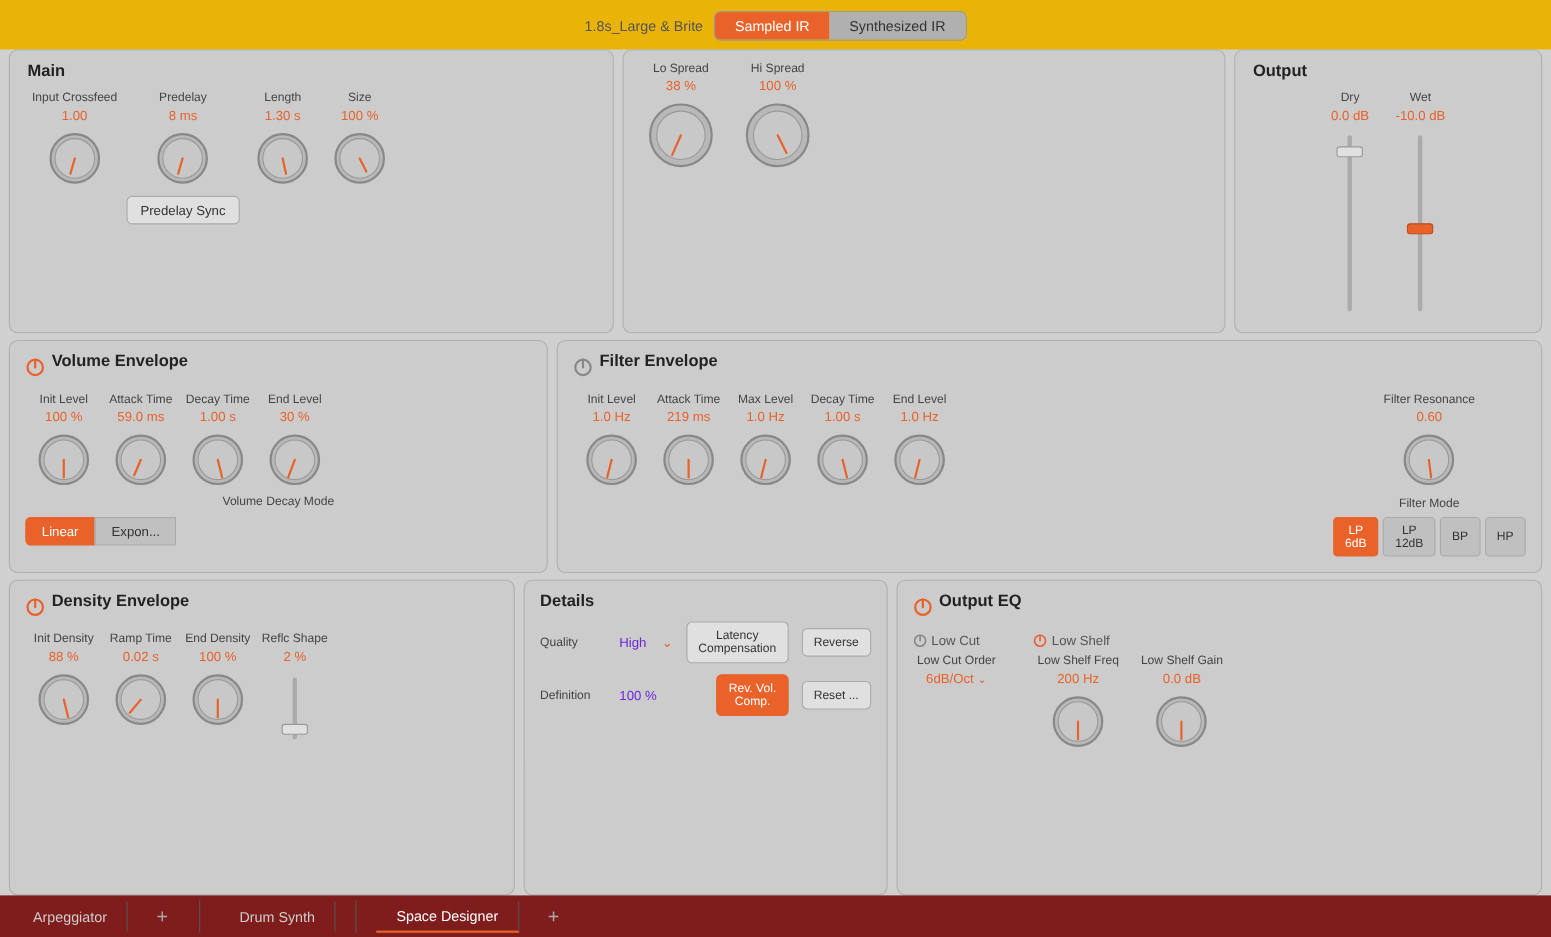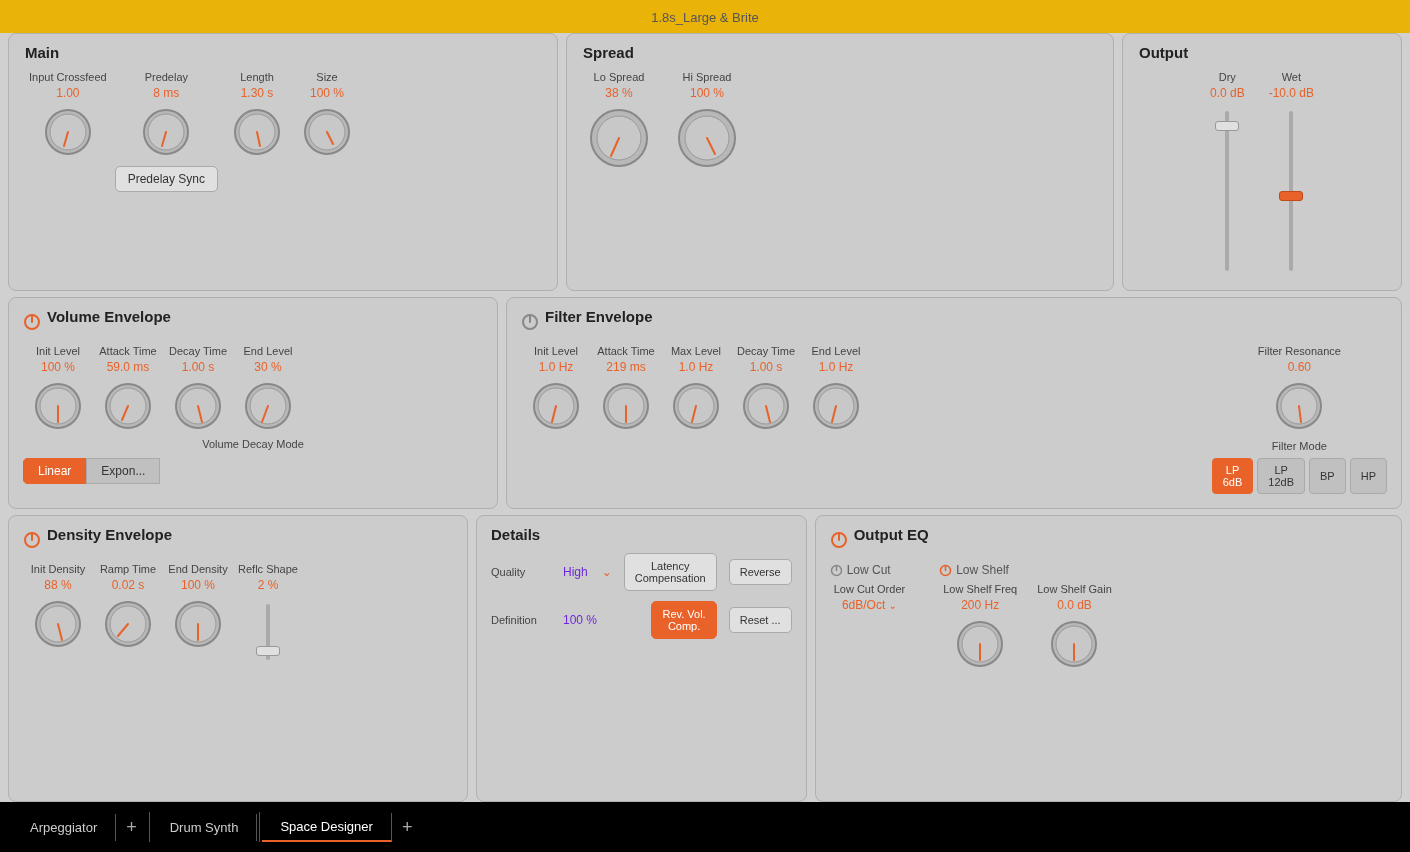--- a/index.html
+++ b/index.html
@@ -178,26 +178,26 @@
     .panel-output-eq {
       background: #cccccc;
       border: 1px solid #b0b0b0;
       border-radius: 8px;
       padding: 10px 14px 14px 14px;
       flex: 1;
     }
 
     
     .taskbar {
-      height: 50px;
-      background: #000000;
+      height: 38px;
+      background: #7f1d1d;
       display: flex;
       align-items: center;
       padding: 0 12px;
-      gap: 0;
+      gap: 16px;
       margin-top: auto;
     }
     .taskbar-item {
       color: #ccc;
       font-size: 13px;
       padding: 6px 18px;
       cursor: pointer;
       border-right: 1px solid #555;
     }
     .taskbar-item.active {
@@ -318,20 +318,24 @@
       gap: 4px;
     }
   </style>
 </head>
 <body>
 
 <div class="main-container">
 
   <div class="top-bar">
     <span class="preset-name">1.8s_Large &amp; Brite</span>
+    <div class="btn-group">
+      <button class="btn-active">Sampled IR</button>
+      <button class="btn-inactive">Synthesized IR</button>
+    </div>
   </div>
 
   <div class="panels-row1">
 
     <div class="panel-main">
       <div class="section-title">Main</div>
       <div class="knob-group">
 
         <div class="knob-item">
           <div class="knob-label">Input Crossfeed</div>
@@ -370,21 +374,20 @@
           <svg class="knob-svg" viewBox="0 0 52 52">
             <circle cx="26" cy="26" r="22" fill="#b8b8b8" stroke="#888" stroke-width="2"></circle>
             <circle cx="26" cy="26" r="18" fill="#c8c8c8" stroke="#999" stroke-width="1"></circle>
             <line x1="26" y1="26" x2="32" y2="38" stroke="#e8622a" stroke-width="2" stroke-linecap="round"></line>
           </svg>
         </div>
       </div>
     </div>
 
     <div class="panel-spread">
-      <div class="section-title">Spread</div>
       <div style="display:flex; gap:16px; align-items:flex-start;">
 
 
         <div class="knob-item">
           <div class="knob-label">Lo Spread</div>
           <div class="knob-value">38 %</div>
           <svg class="knob-svg" style="width:64px;height:64px;" viewBox="0 0 64 64">
             <circle cx="32" cy="32" r="28" fill="#b8b8b8" stroke="#888" stroke-width="2"></circle>
             <circle cx="32" cy="32" r="22" fill="#c8c8c8" stroke="#999" stroke-width="1"></circle>
             <line x1="32" y1="32" x2="24" y2="50" stroke="#e8622a" stroke-width="2" stroke-linecap="round"></line>

